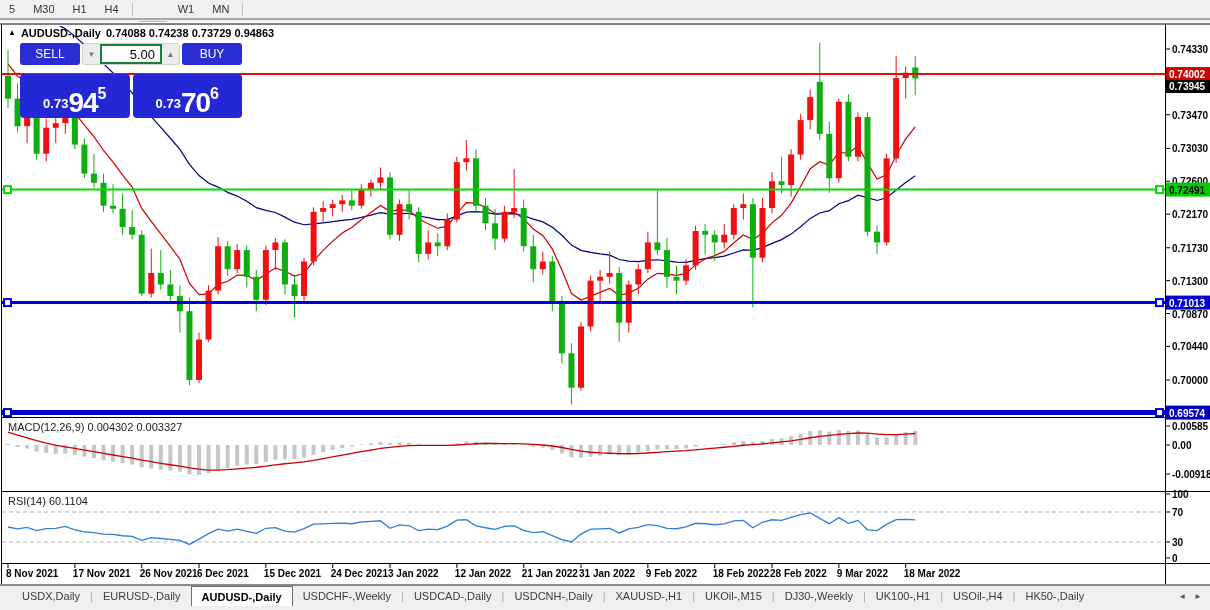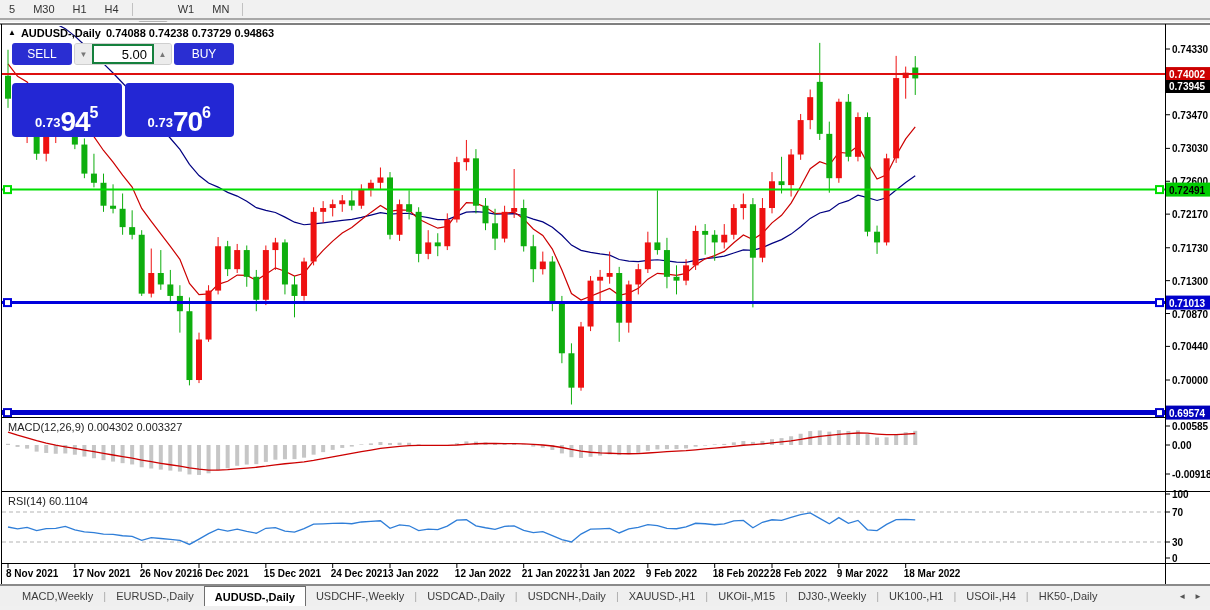--- a/index.html
+++ b/index.html
@@ -22,32 +22,32 @@
   .axw { font-size:10px; font-weight:bold; fill:#fff; }
   .axk { font-size:10px; font-weight:bold; fill:#000; }
   .pane-label { font-size:11px; fill:#222; }
 
   
   .title-row { position:absolute; left:8px; top:27px; font-size:11px; font-weight:bold;
                color:#000; display:flex; align-items:center; gap:5px; }
   .tri { font-size:8px; line-height:1; }
 
   
-  .trade-panel { position:absolute; left:12px; top:43px; width:222px; }
+  .trade-panel { position:absolute; left:20px; top:43px; width:222px; }
   .tp-row1 { display:flex; height:22px; gap:2px; }
   .tp-btn { width:60px; background:#2a2ed2; color:#fff; font-size:12px;
             display:flex; align-items:center; justify-content:center;
             border-radius:3px; cursor:pointer; }
   .stepper { flex:1; display:flex; align-items:stretch; background:#e8e8e8;
              border-radius:3px; overflow:hidden; border:1px solid #cfcfcf; }
   .step-btn { width:17px; display:flex; align-items:center; justify-content:center;
               font-size:8px; color:#777; background:#ececec; cursor:pointer; }
   .vol-box { flex:1; background:#fff; border:2px solid #15803d; font-size:13px;
              display:flex; align-items:center; justify-content:flex-end; padding-right:5px; }
-  .tp-row2 { display:flex; gap:3px; margin-top:18px; height:54px; }
+  .tp-row2 { display:flex; gap:3px; margin-top:9px; height:44px; }
   .quote { flex:1; background:#2327d4; border-radius:4px; color:#fff;
            display:flex; align-items:flex-end; justify-content:center;
            padding-bottom:1px; cursor:pointer; }
   .q-small { font-size:13px; font-weight:bold; margin-bottom:6px; }
   .q-big { font-size:28px; font-weight:bold; line-height:0.95; letter-spacing:-1px; }
   .q-sup { font-size:16px; font-weight:bold; position:relative; top:-14px; }
 
   
   .tabbar { position:absolute; left:0; top:585px; width:1210px; height:21px;
             background:#efefef; border-top:1px solid #8a8a8a; display:flex;
@@ -509,21 +509,21 @@
       </div>
       <div class="quote">
         <span class="q-small">0.73</span>
         <span class="q-big">70</span>
         <span class="q-sup">6</span>
       </div>
     </div>
   </div>
 
   <div class="tabbar" id="tabbar">
-      <div class="tab">MACD,Weekly</div>
+      <div class="tab">USDX,Daily</div>
       <div class="tab-sep">|</div>
       <div class="tab">EURUSD-,Daily</div>
       <div class="tab active">AUDUSD-,Daily</div>
       <div class="tab">USDCHF-,Weekly</div>
       <div class="tab-sep">|</div>
       <div class="tab">USDCAD-,Daily</div>
       <div class="tab-sep">|</div>
       <div class="tab">USDCNH-,Daily</div>
       <div class="tab-sep">|</div>
       <div class="tab">XAUUSD-,H1</div>

